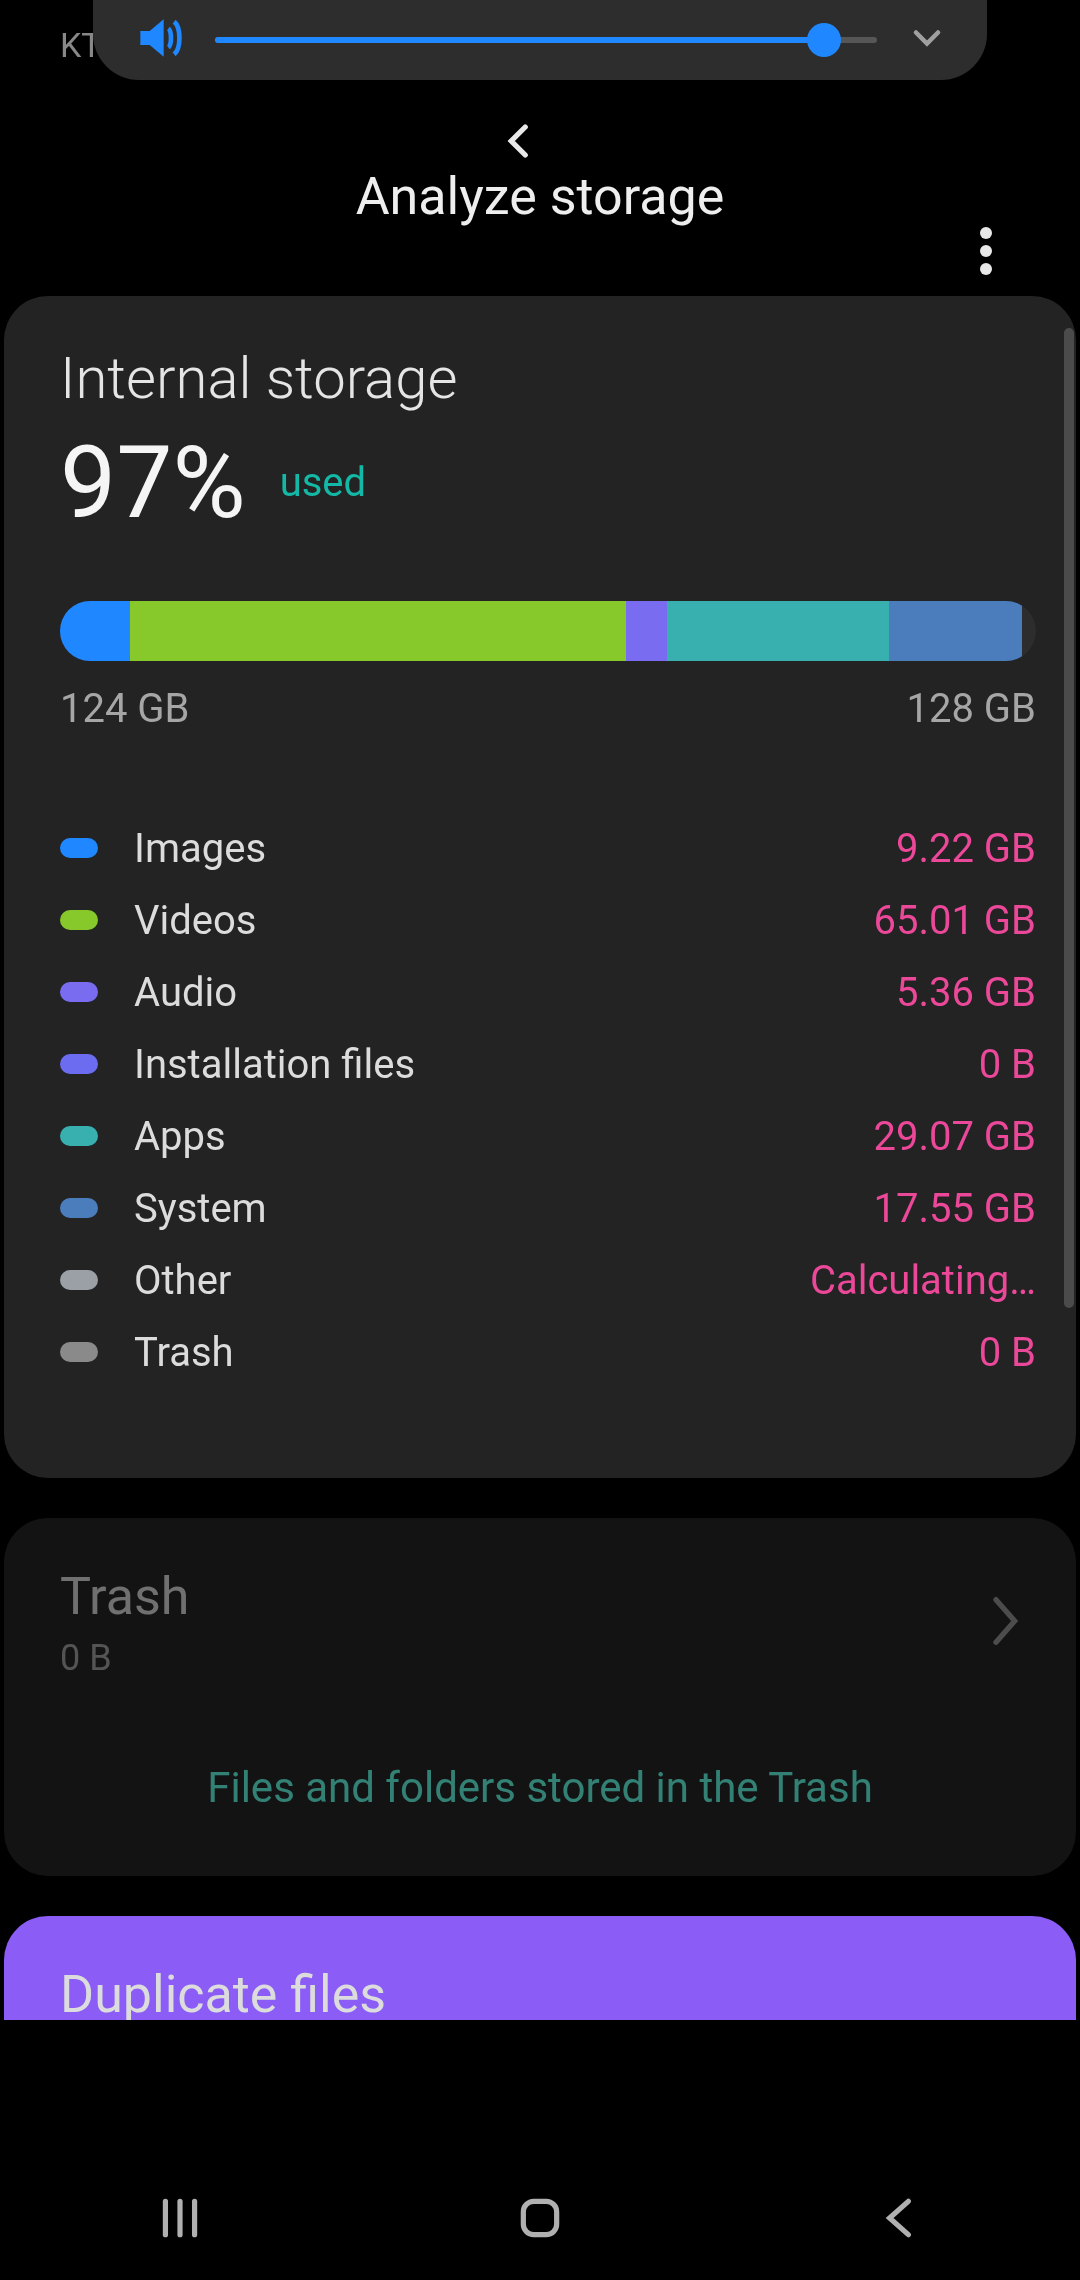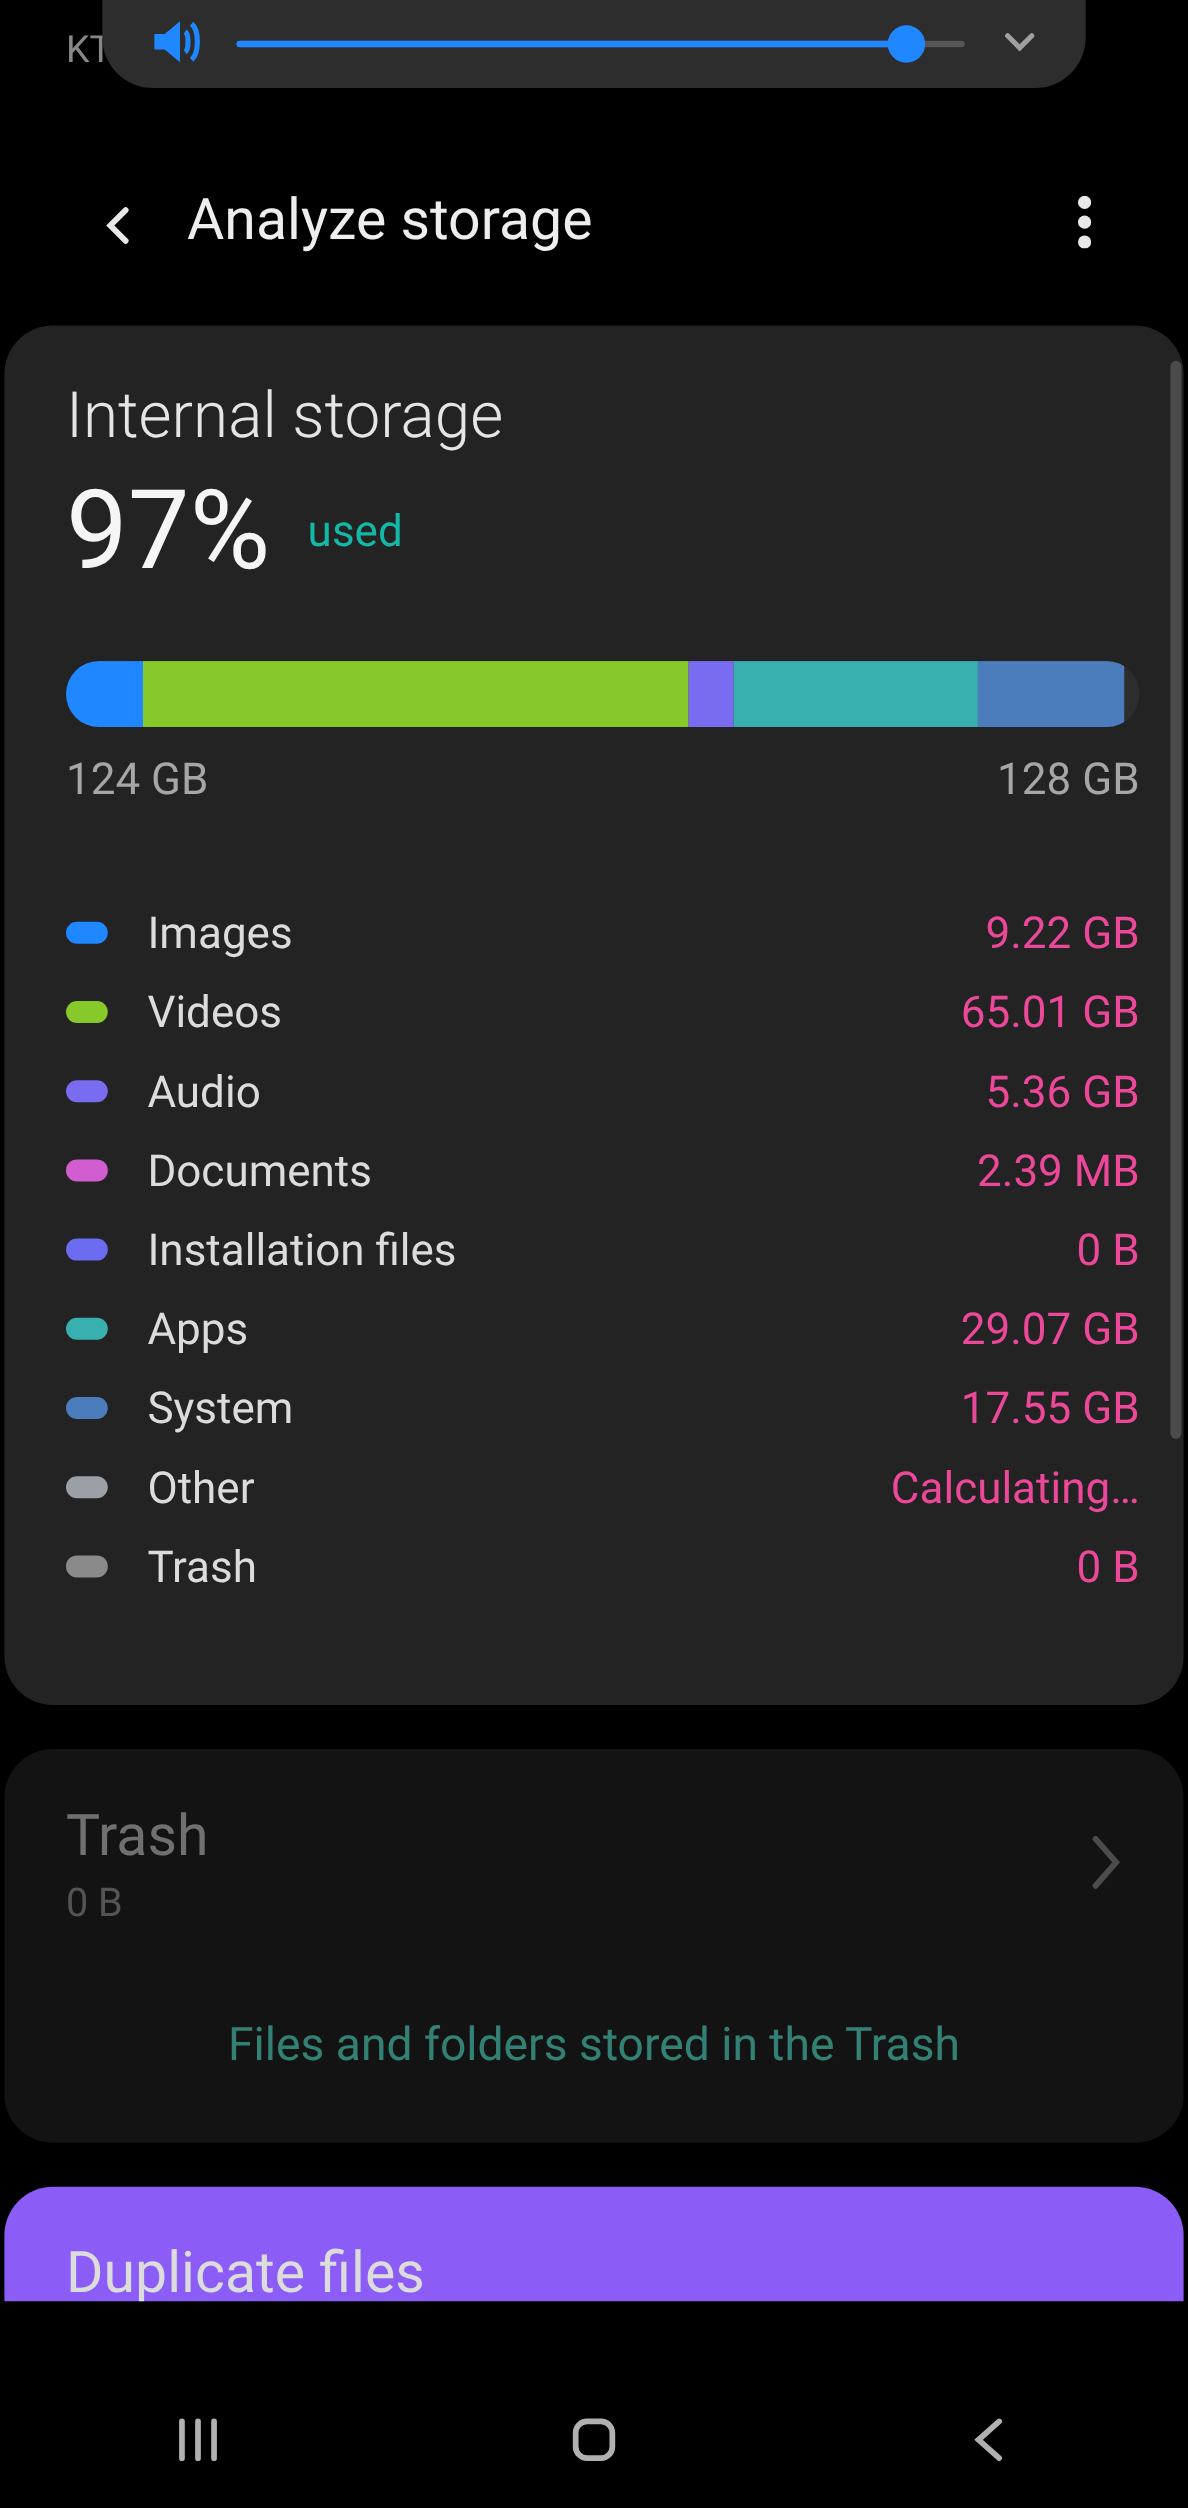--- a/index.html
+++ b/index.html
@@ -66,22 +66,23 @@
     z-index: 1;
   }
 
   
   .header {
     position: absolute;
     top: 120px;
     left: 0; right: 0;
     height: 110px;
     display: flex;
-    align-items: flex-end;
+    align-items: center;
     padding: 0 88px;
+    flex-direction: column;
   }
   .back-btn { margin-right: 40px; }
   .back-btn svg { width: 42px; height: 42px; }
   .page-title {
     font-size: 52px;
     font-weight: 400;
     color: #eee;
   }
   .more-btn { margin-left: auto; }
   .more-btn svg { width: 12px; height: 48px; }
@@ -256,25 +257,20 @@
         </div>
         <div class="legend-row">
           <span class="dot" style="background: rgb(135, 201, 42);"></span>
           <span class="legend-label">Videos</span>
           <span class="legend-val">65.01 GB</span>
         </div>
         <div class="legend-row">
           <span class="dot" style="background: rgb(122, 108, 240);"></span>
           <span class="legend-label">Audio</span>
           <span class="legend-val">5.36 GB</span>
-        </div>
-        <div class="legend-row">
-          <span class="dot" style="background: rgb(209, 94, 209);"></span>
-          <span class="legend-label">Documents</span>
-          <span class="legend-val">2.39 MB</span>
         </div>
         <div class="legend-row">
           <span class="dot" style="background: rgb(108, 108, 240);"></span>
           <span class="legend-label">Installation files</span>
           <span class="legend-val">0 B</span>
         </div>
         <div class="legend-row">
           <span class="dot" style="background: rgb(56, 176, 176);"></span>
           <span class="legend-label">Apps</span>
           <span class="legend-val">29.07 GB</span>

